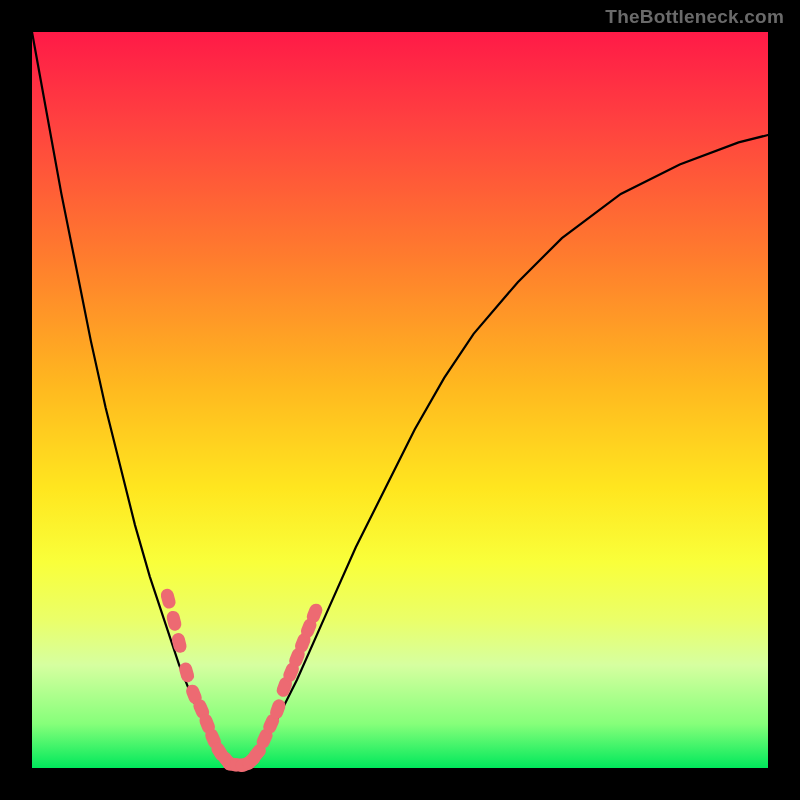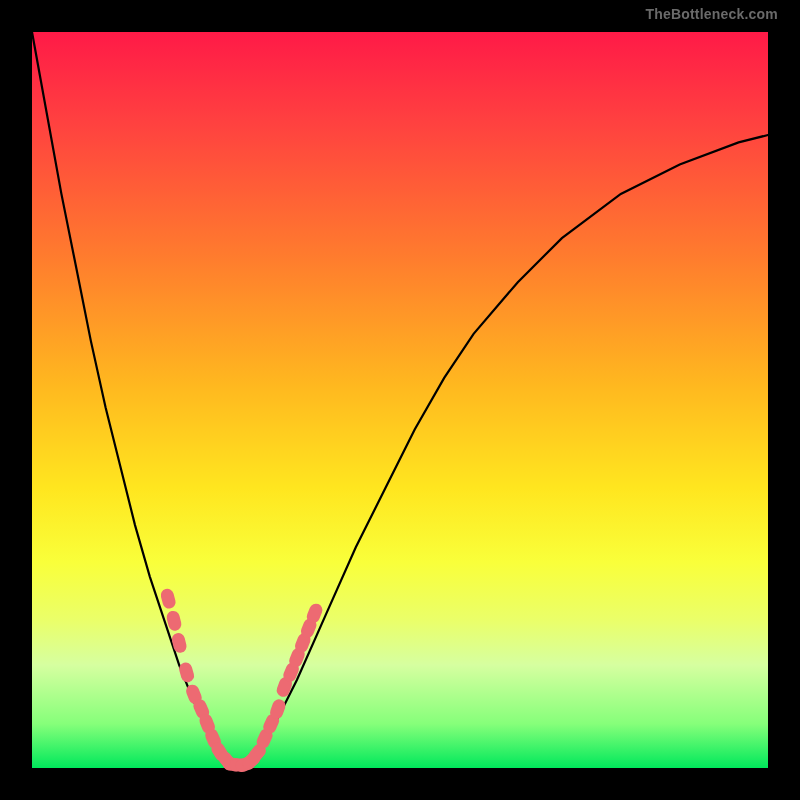--- a/index.html
+++ b/index.html
@@ -33,23 +33,23 @@
     position: absolute;
     left: 32px;
     top: 32px;
     width: 736px;
     height: 736px;
     overflow: visible;
   }
   .watermark {
     position: absolute;
     top: 6px;
-    right: 22px;
+    right: 16px;
     color: #6a6a6a;
-    font-size: 14px;
+    font-size: 19px;
     font-weight: 600;
     letter-spacing: 0.2px;
     user-select: none;
   }
 </style>
 </head>
 <body>
 
 <div class="frame"></div>
 

